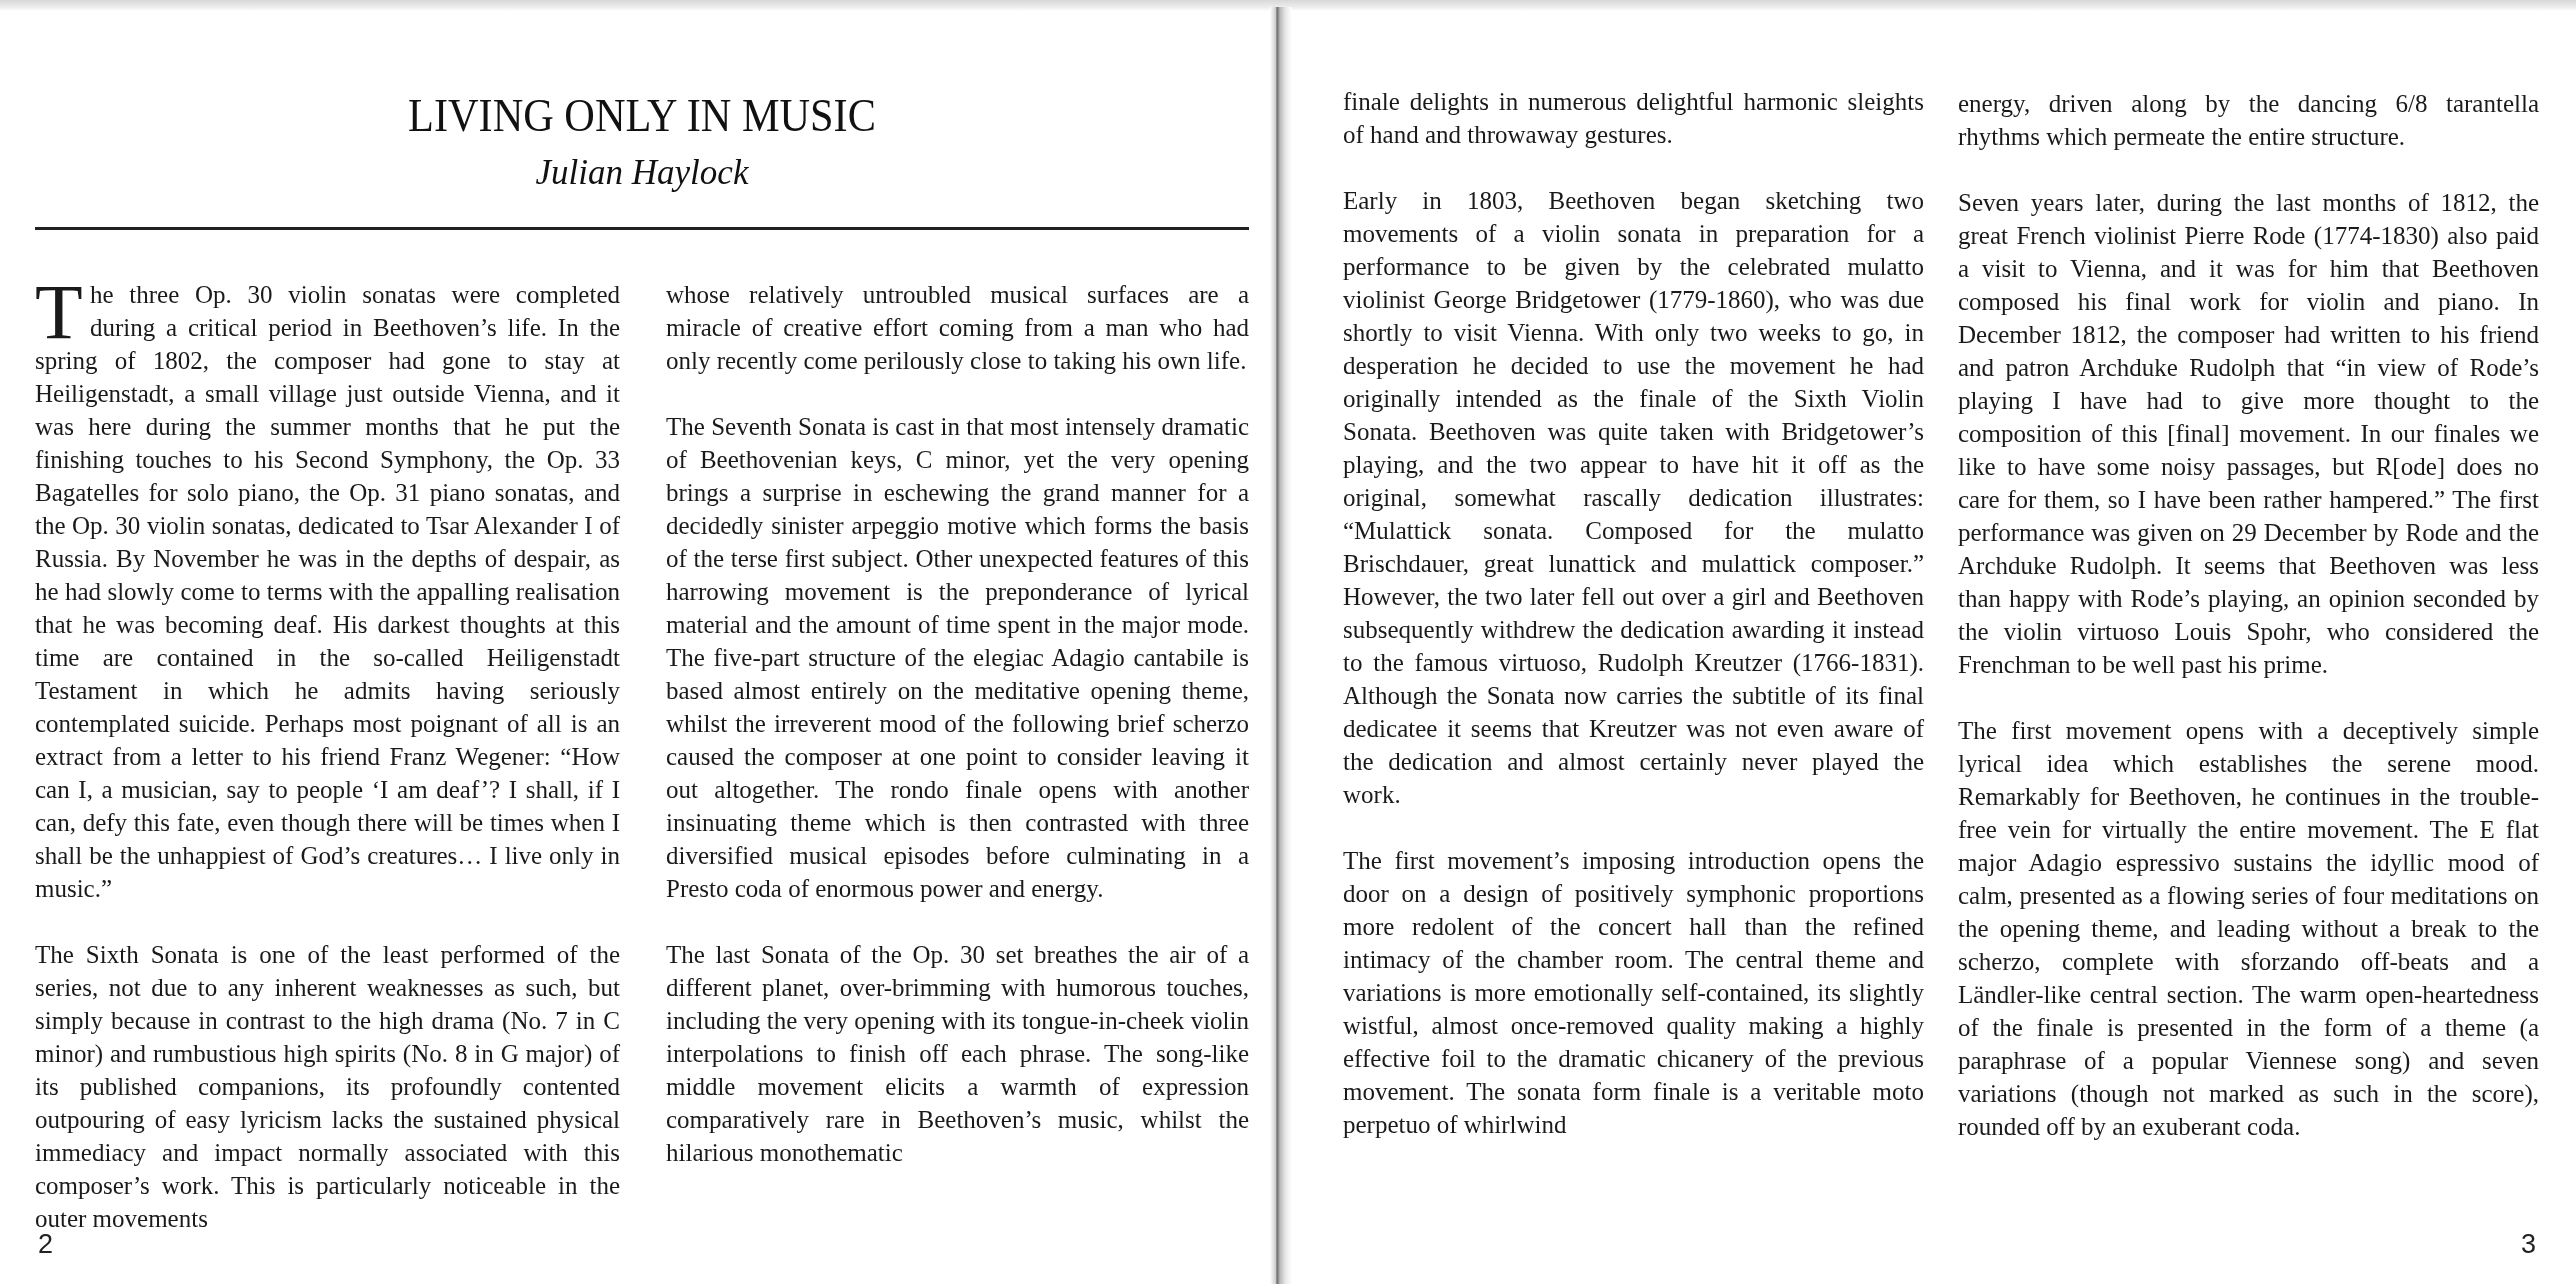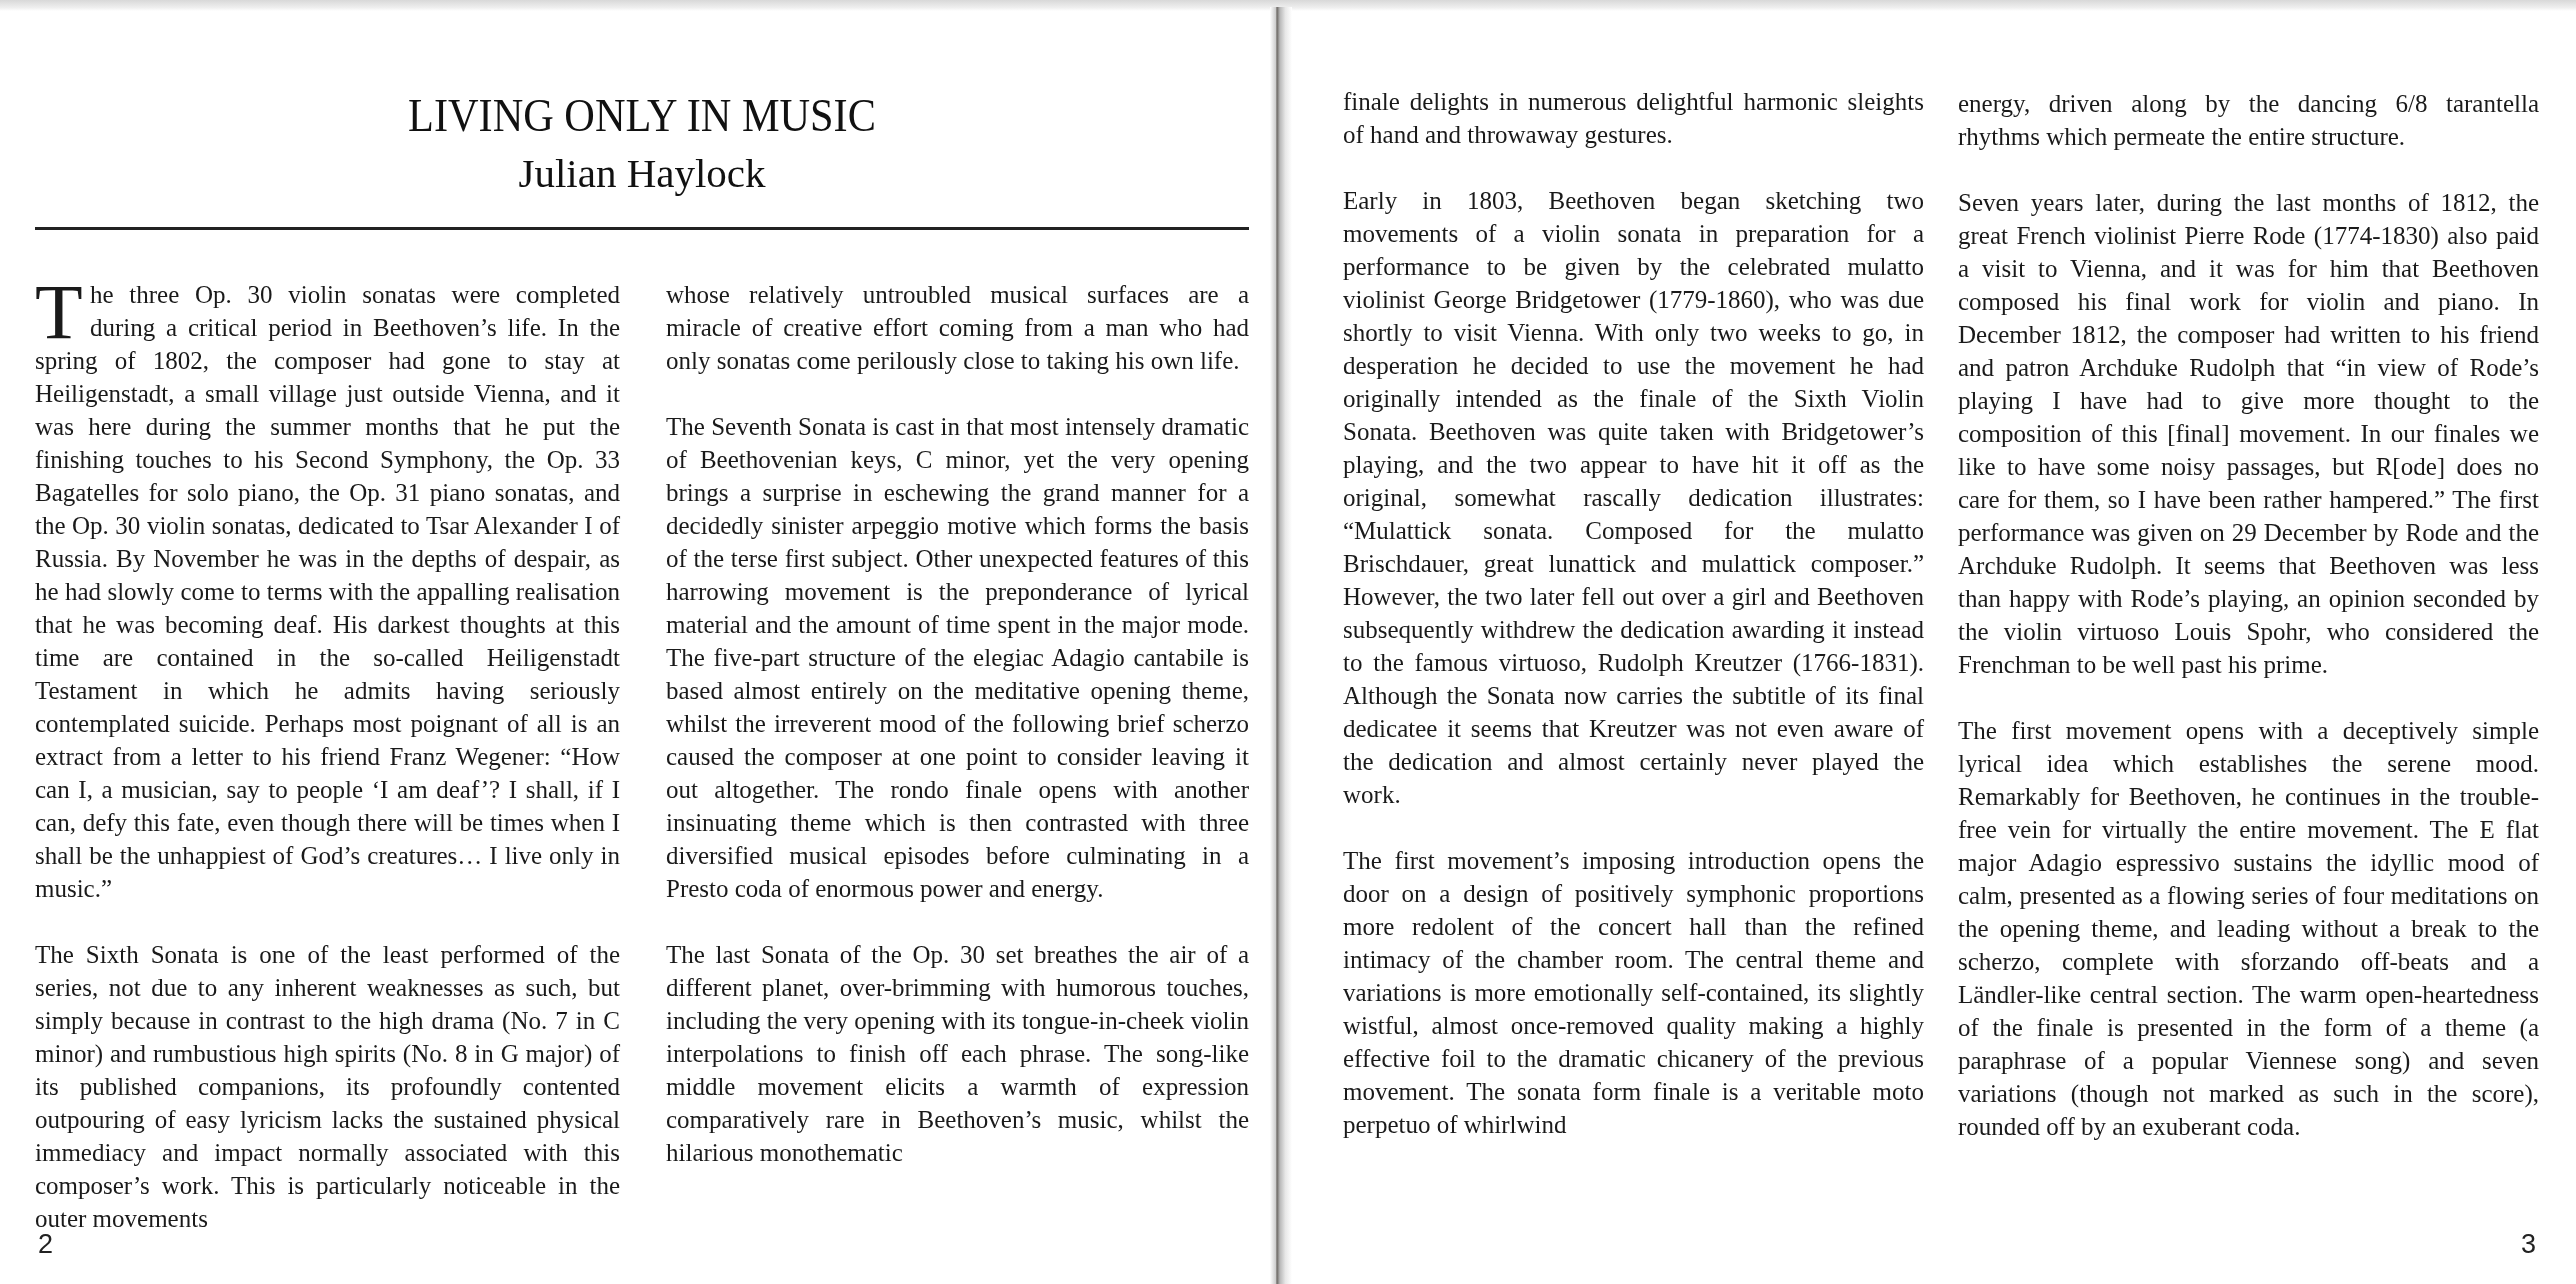--- a/index.html
+++ b/index.html
@@ -22,21 +22,21 @@
   .page-right { left: 1290px; width: 1286px; }
 
   .title {
     position: absolute; left: 35px; width: 1214px; top: 89px;
     text-align: center; font-size: 46px; letter-spacing: 0px; line-height: 54px;
     color: #111;
     transform: scaleX(0.92); transform-origin: center;
   }
   .author {
     position: absolute; left: 35px; width: 1214px; top: 153px;
-    text-align: center; font-size: 41px; line-height: 40px;
+    text-align: center; font-size: 35px; font-style: italic; line-height: 40px;
     color: #111;
   }
   .rule {
     position: absolute; left: 35px; top: 227px; width: 1214px; height: 2.7px;
     background: #222;
   }
 
   .col {
     position: absolute; font-size: 25px; line-height: 33px;
     text-align: justify; hyphens: manual;
@@ -70,21 +70,21 @@
   <div class="title">LIVING ONLY IN MUSIC</div>
   <div class="author">Julian Haylock</div>
   <div class="rule"></div>
 
   <div class="col col1">
     <p><span class="dropcap">T</span><span>he three Op. 30 violin sonatas were completed during a critical period in Beethoven’s life. In the spring of 1802, the composer had gone to stay at Heiligenstadt, a small village just outside Vienna, and it was here during the summer months that he put the finishing touches to his Second Symphony, the Op. 33 Bagatelles for solo piano, the Op. 31 piano sonatas, and the Op. 30 violin sonatas, dedicated to Tsar Alexander I of Russia. By November he was in the depths of despair, as he had slowly come to terms with the appalling realisation that he was becoming deaf. His darkest thoughts at this time are contained in the so-called Heiligenstadt Testament in which he admits having seriously contemplated suicide. Perhaps most poignant of all is an extract from a letter to his friend Franz Wegener: “How can I, a musician, say to people ‘I am deaf’? I shall, if I can, defy this fate, even though there will be times when I shall be the unhappiest of God’s creatures… I live only in music.”</span></p>
     <p class="last">The Sixth Sonata is one of the least performed of the series, not due to any inherent weaknesses as such, but simply because in contrast to the high drama (No. 7 in C minor) and rumbustious high spirits (No. 8 in G major) of its published companions, its profoundly contented outpouring of easy lyricism lacks the sustained physical immediacy and impact normally associated with this composer’s work. This is particularly noticeable in the outer movements</p>
   </div>
 
   <div class="col col2">
-    <p>whose relatively untroubled musical surfaces are a miracle of creative effort coming from a man who had only sonatas come perilously close to taking his own life.</p>
+    <p>whose relatively untroubled musical surfaces are a miracle of creative effort coming from a man who had only recently come perilously close to taking his own life.</p>
     <p><span>The Seventh Sonata is cast in that most intensely dramatic of Beethovenian keys, C minor, yet the very opening brings a surprise in eschewing the grand manner for a decidedly sinister arpeggio motive which forms the basis of the terse first subject. Other unexpected features of this harrowing movement is the preponderance of lyrical material and the amount of time spent in the major mode. The five-part structure of the elegiac </span><span class="ital">Adagio cantabile</span><span> is based almost entirely on the meditative opening theme, whilst the irreverent mood of the following brief scherzo caused the composer at one point to consider leaving it out altogether. The rondo finale opens with another insinuating theme which is then contrasted with three diversified musical episodes before culminating in a </span><span class="ital">Presto</span><span> coda of enormous power and energy.</span></p>
     <p class="last">The last Sonata of the Op. 30 set breathes the air of a different planet, over-brimming with humorous touches, including the very opening with its tongue-in-cheek violin interpolations to finish off each phrase. The song-like middle movement elicits a warmth of expression comparatively rare in Beethoven’s music, whilst the hilarious monothematic</p>
   </div>
 
   <div class="pagenum pn-left">2</div>
 </div>
 
 <div class="spine"></div>
 
 <div class="page page-right">

